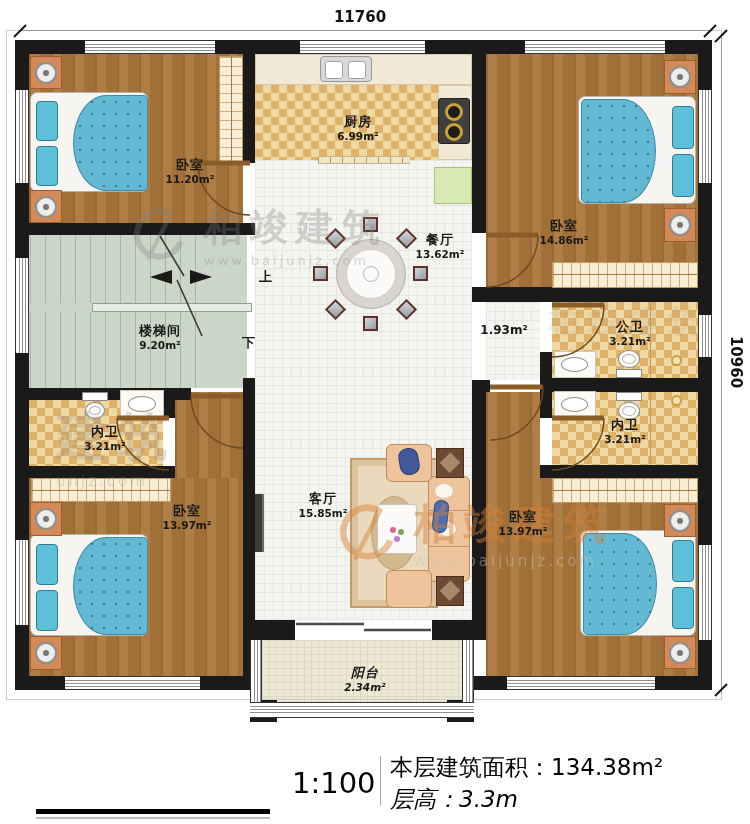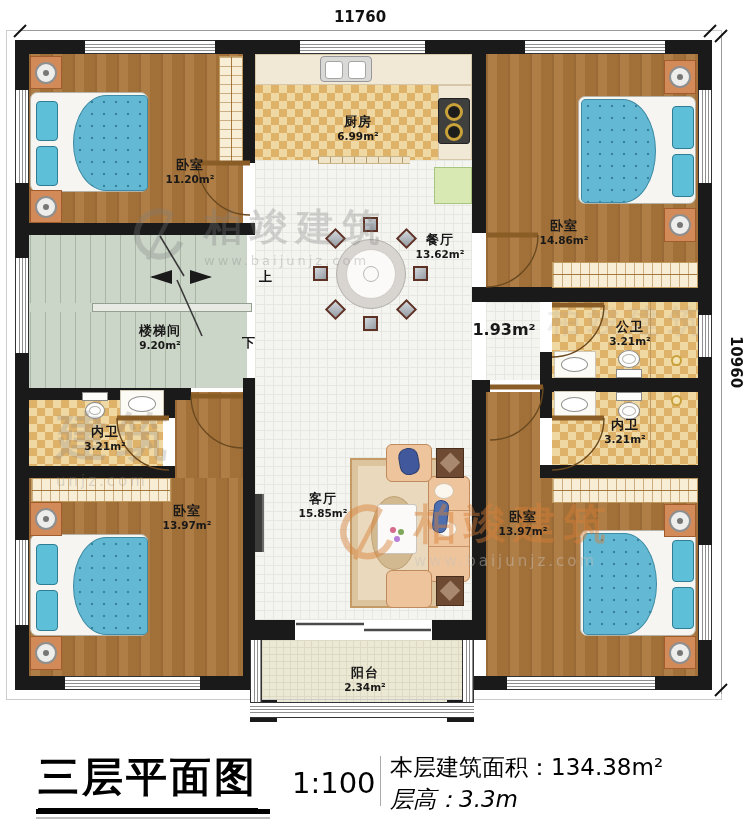--- a/index.html
+++ b/index.html
@@ -335,35 +335,35 @@
     </div>
   <div class="label" style="left:630px;top:334px;">
     <span class="nm">公卫</span>
       <span class="ar">3.21m²</span>
     </div>
   <div class="label" style="left:625px;top:432px;">
     <span class="nm">内卫</span>
       <span class="ar">3.21m²</span>
     </div>
   <div class="label" style="left:504px;top:330px;">
-    <span class="ar" style="font-size:16px;">1.93m²</span>
+    <span class="ar" style="font-size:12px;">1.93m²</span>
     </div>
   <div class="label" style="left:323px;top:506px;">
     <span class="nm">客厅</span>
       <span class="ar">15.85m²</span>
     </div>
   <div class="label" style="left:187px;top:518px;">
     <span class="nm">卧室</span>
       <span class="ar">13.97m²</span>
     </div>
   <div class="label" style="left:523px;top:524px;">
     <span class="nm">卧室</span>
       <span class="ar">13.97m²</span>
     </div>
-  <div class="label" style="left:365px;top:680px;">
+  <div class="label" style="left:365px;top:680px;font-style:italic;">
     <span class="nm">阳台</span>
       <span class="ar">2.34m²</span>
     </div>
 
   <div class="wm" style="left:132px;top:202px;color:#7d7d7d;opacity:.30;">
     <svg width="52" height="58" viewBox="0 0 60 64">
       <path d="M44 8 A26 26 0 1 0 56 40" fill="none" stroke="currentColor" stroke-width="7"></path>
       <path d="M18 60 L46 6" stroke="currentColor" stroke-width="5"></path>
     </svg>
     <div><span class="t" style="font-size:38px;">柏竣建筑</span>
@@ -378,21 +378,20 @@
       <path d="M44 8 A26 26 0 1 0 56 40" fill="none" stroke="currentColor" stroke-width="7"></path>
       <path d="M18 60 L46 6" stroke="currentColor" stroke-width="5"></path>
     </svg>
     <div><span class="t" style="font-size:42px;">柏竣建筑</span>
          <span class="u" style="font-size:15px;color:#c9c3ba;">www.baijunjz.com</span></div>
   </div>
   <div class="wm" style="left:548px;top:300px;color:#9a9a9a;opacity:.15;">
     <div><span class="t" style="font-size:32px;">柏竣建筑</span></div>
   </div>
 
-  <div class="cap-title">三层平面图</div>
   <div class="cap-bar"></div>
   <div class="cap-bar2"></div>
   <div class="cap-scale">1:100</div>
   <div class="cap-sep"></div>
   <div class="cap-line" style="top:752px;">
     <span>本层建筑面积：</span><span>134.38m²</span>
   </div>
   <div class="cap-line" style="top:784px;font-style:italic;">
     <span>层高：</span><span>3.3m</span>
   </div>

